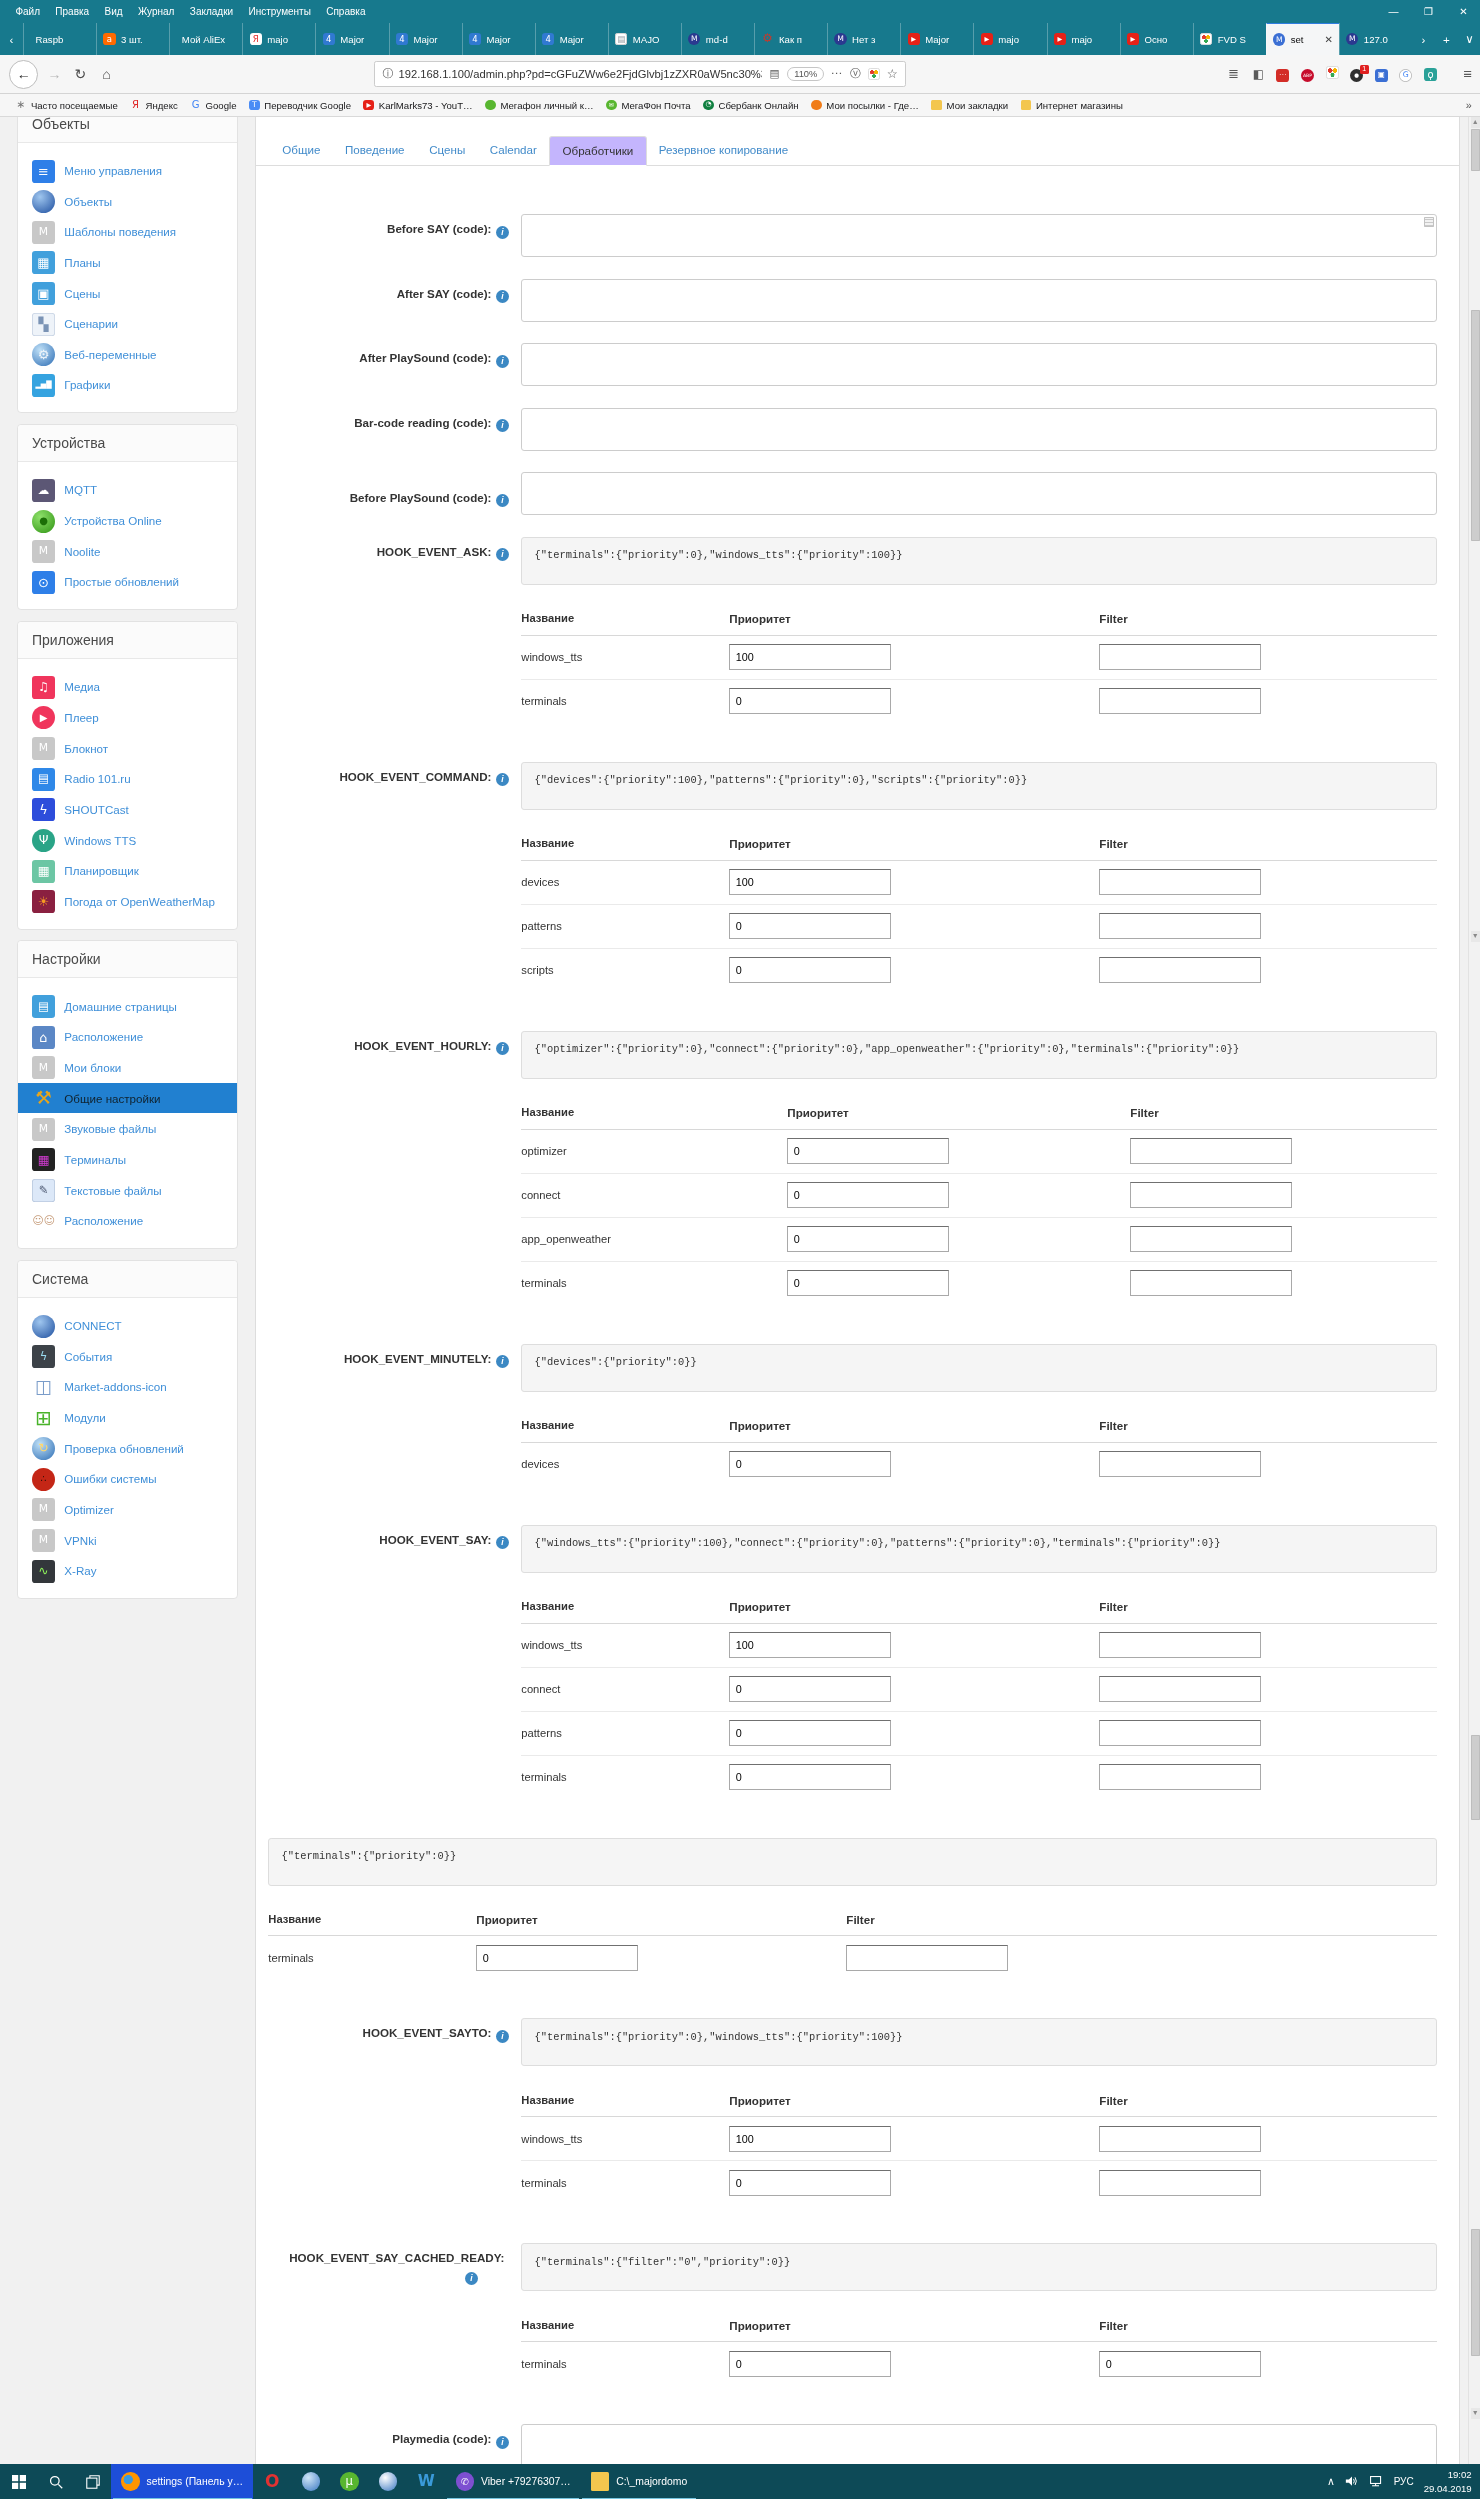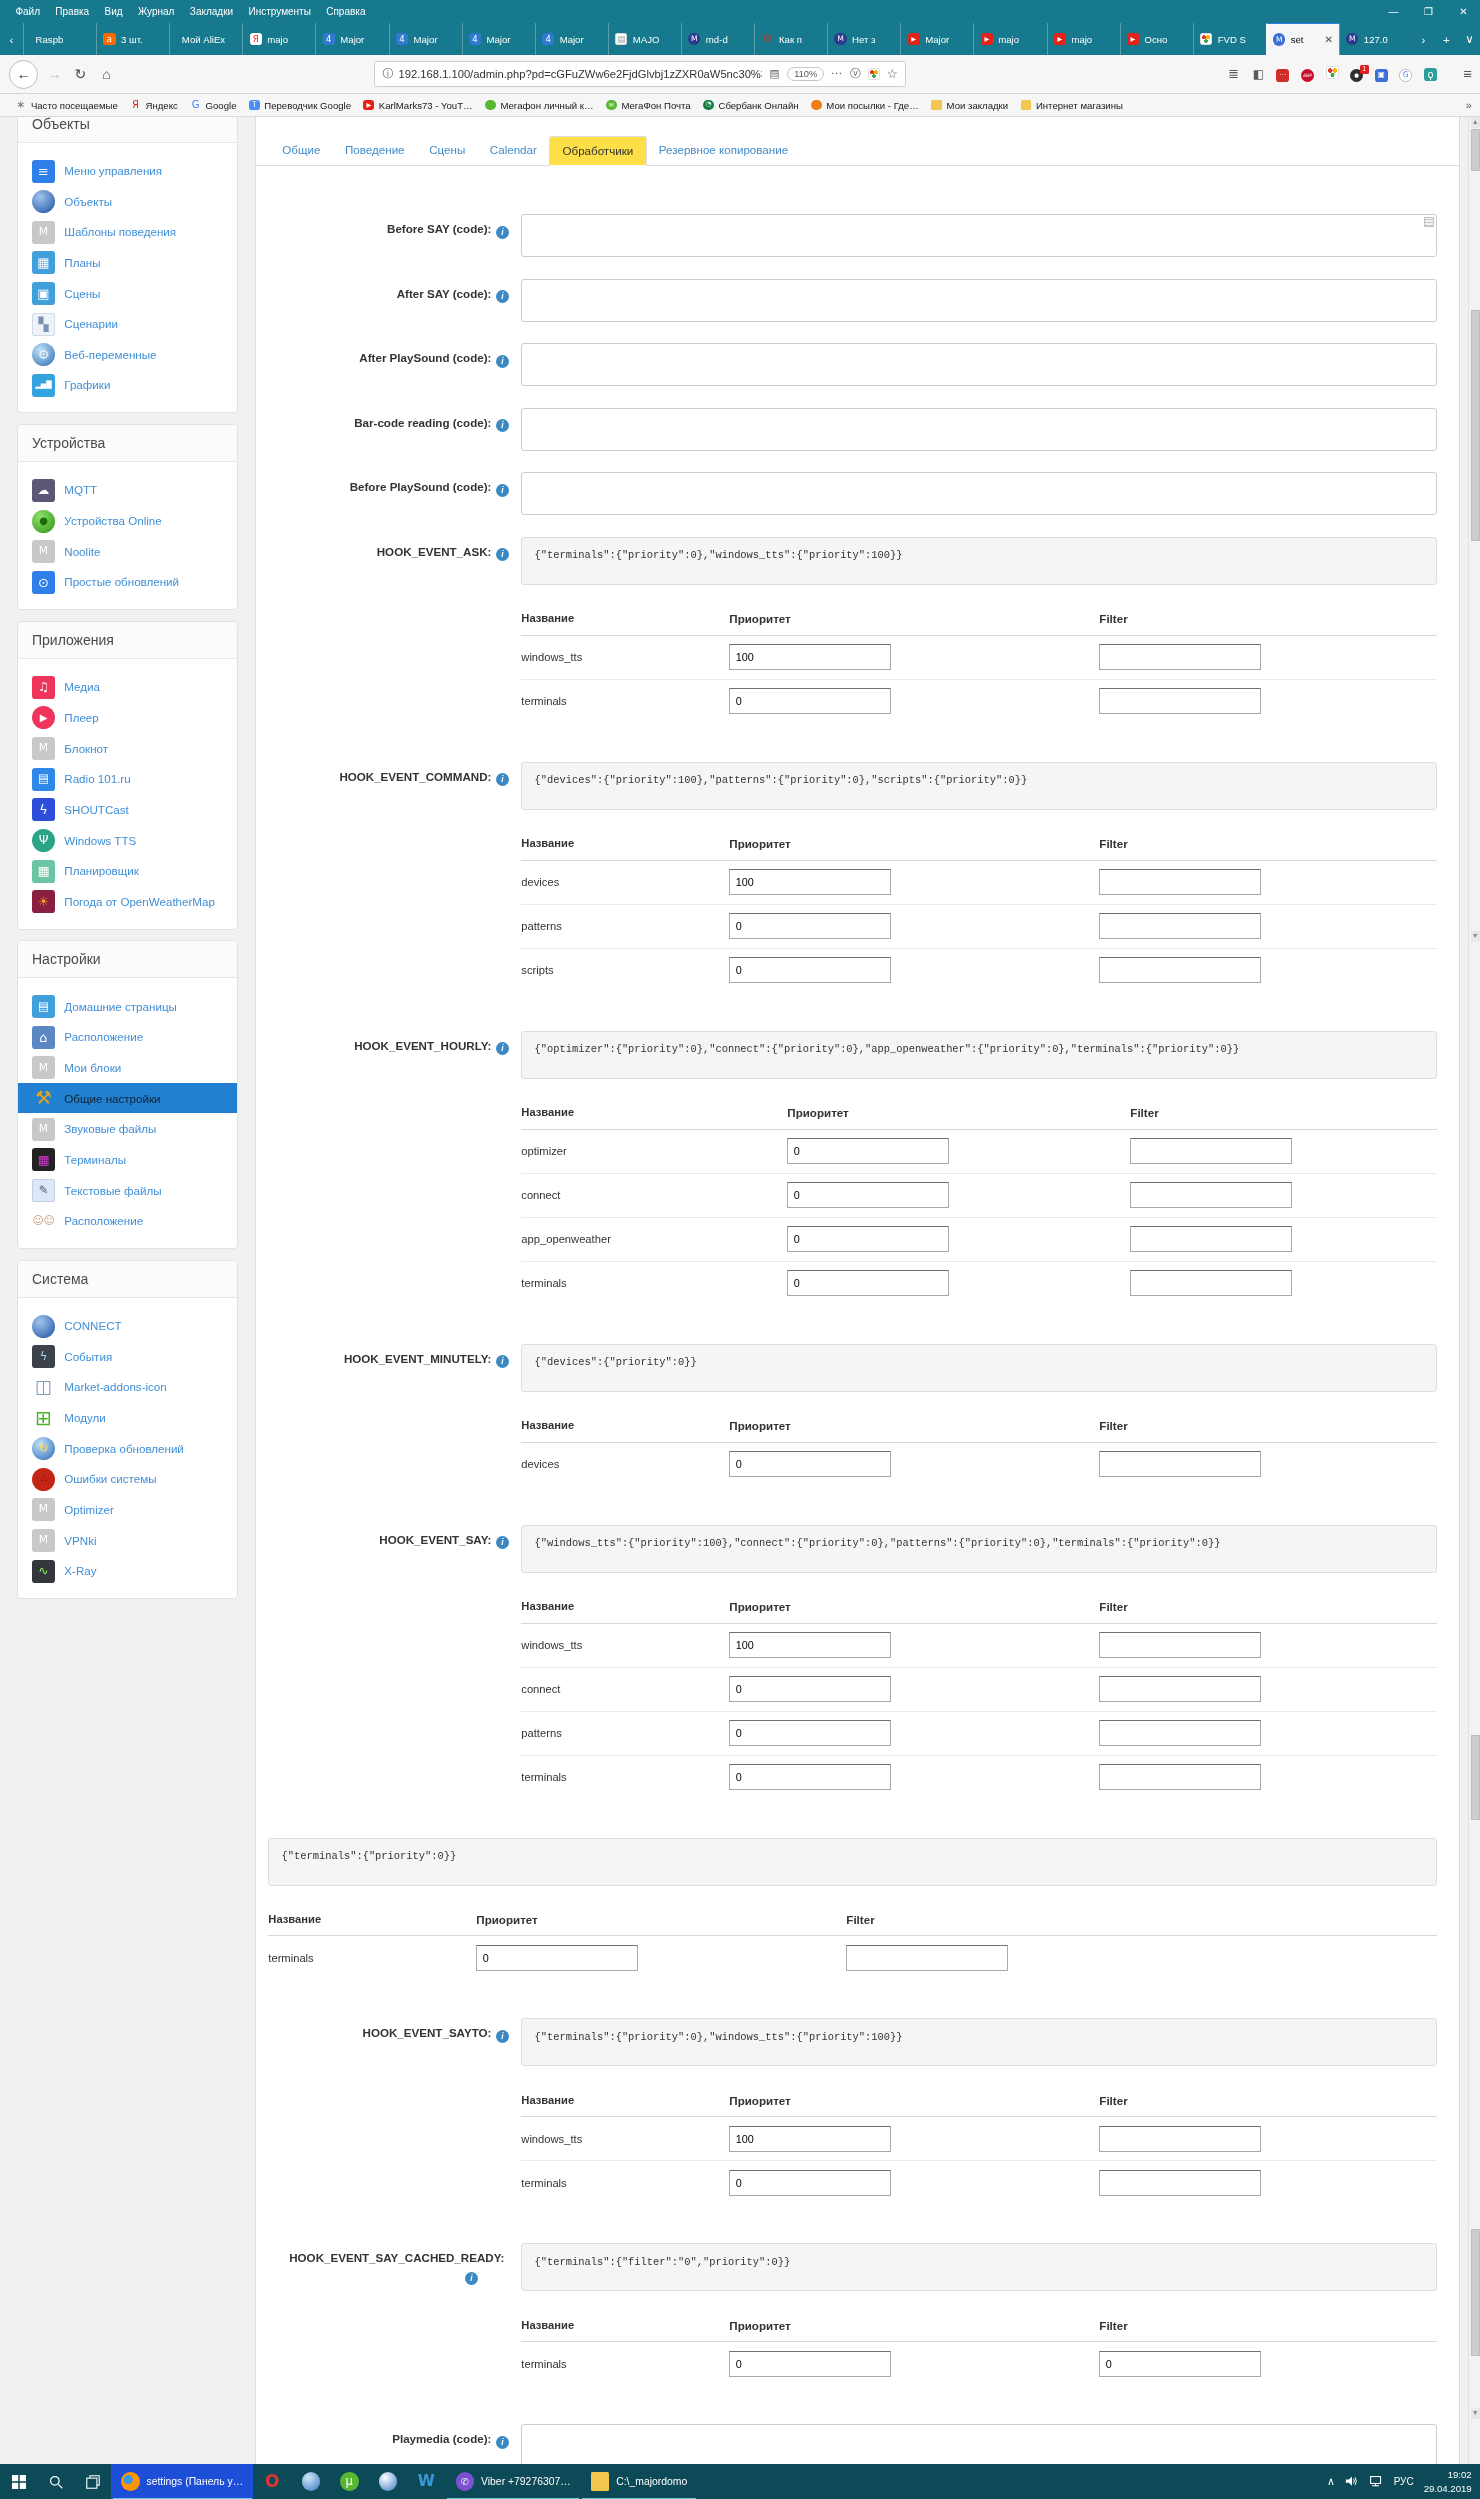--- a/index.html
+++ b/index.html
@@ -52,21 +52,21 @@
   .panel-h{padding:10px 14px;font-size:14px;color:#4a4a4a;border-bottom:0.8px solid #e8e8e8;background:#fbfbfb;border-radius:3.9px 3.9px 0 0}
   .panel-items{padding:12.3px 0}
   .s-item{display:block;padding:3.1px 14px;font-size:11.6px;color:#3f8fd8;line-height:23px}
   .s-item .icn{vertical-align:middle;margin-right:9.3px}
   .s-item .lbl{vertical-align:middle}
   .s-item.active{background:#2180d0;color:#10222e}
 
   .main-card{flex:0 0 1205px;background:#fff;border:0.8px solid #ddd;border-top:none;min-height:2347px}
   .mtabs{display:flex;padding:18.5px 0 0 14px;border-bottom:0.8px solid #ddd;font-size:11.6px}
   .mtab{padding:7.7px 12.3px;color:#428bca;margin-bottom:-0.8px}
-  .mtab.active{border:0.8px solid #ddd;border-bottom:0.8px solid #fff;border-radius:3.1px 3.1px 0 0;color:#333;background:#fde047}
+  .mtab.active{border:0.8px solid #ddd;border-bottom:0.8px solid #fff;border-radius:3.1px 3.1px 0 0;color:#333;background:#c4b5fd}
 
   .form{padding:48px 0 23px 0}
   .form-group{display:flex;margin-bottom:18.5px}
   .flabel{flex:0 0 253px;text-align:right;font-weight:bold;font-size:11.6px;color:#333;padding-top:7px;line-height:1.3}
   .info{display:inline-block;width:13px;height:13px;border-radius:50%;background:#3b88c3;color:#fff;font-size:8.5px;line-height:13px;text-align:center;font-style:italic;margin-left:4.6px;font-weight:bold;vertical-align:-1.5px}
   .flabel.stack{position:relative}
   .flabel.stack .lbl-text{position:absolute;right:4.6px;top:7px;white-space:nowrap}
   .flabel.stack .info{position:absolute;right:31px;top:29px}
   .fcontrol{flex:1;margin-left:12.3px;margin-right:21.6px;position:relative}
   textarea.code-area{width:100%;height:43px;border:0.8px solid #ccc;border-radius:3.1px;resize:none;background:#fff;font-family:"Liberation Mono",monospace;font-size:10px;padding:4.6px}
@@ -368,21 +368,21 @@
           <div class="fcontrol"><textarea class="code-area" style=""></textarea></div>
         </div>
         <div class="form-group" style="margin-bottom: 18.5px;">
           <div class="flabel"><span class="lbl-text">After PlaySound (code):</span><span class="info">i</span></div>
           <div class="fcontrol"><textarea class="code-area" style=""></textarea></div>
         </div>
         <div class="form-group" style="margin-bottom: 18.5px;">
           <div class="flabel"><span class="lbl-text">Bar-code reading (code):</span><span class="info">i</span></div>
           <div class="fcontrol"><textarea class="code-area" style=""></textarea></div>
         </div>
-        <div class="form-group" style="margin-bottom: 18.5px;">
+        <div class="form-group" style="margin-bottom: 18.5px; align-items: center;">
           <div class="flabel"><span class="lbl-text">Before PlaySound (code):</span><span class="info">i</span></div>
           <div class="fcontrol"><textarea class="code-area" style=""></textarea></div>
         </div>
         <div class="form-group" style="margin-bottom: 39px;">
           <div class="flabel"><span class="lbl-text">HOOK_EVENT_ASK:</span><span class="info">i</span></div>
           <div class="fcontrol">
             <div class="pre-box">{"terminals":{"priority":0},"windows_tts":{"priority":100}}</div>
             <div class="hook-table">
               <div class="h-row">
                 <span class="c-name">Название</span>

